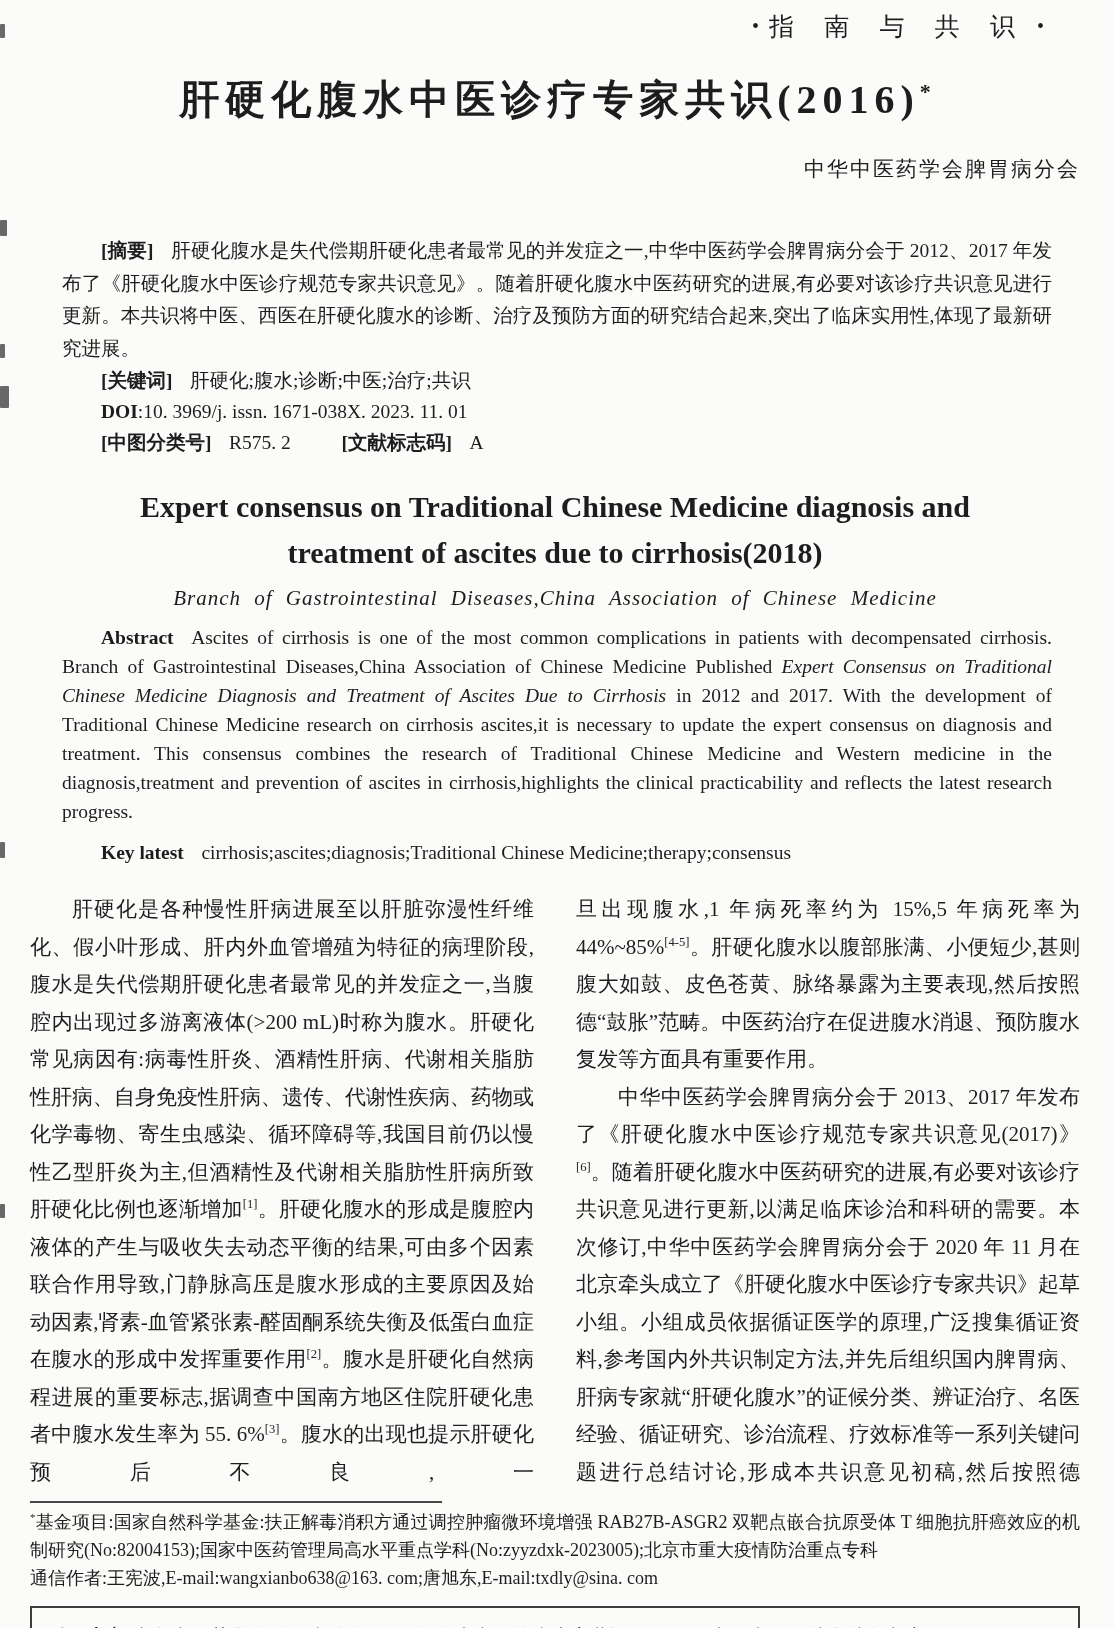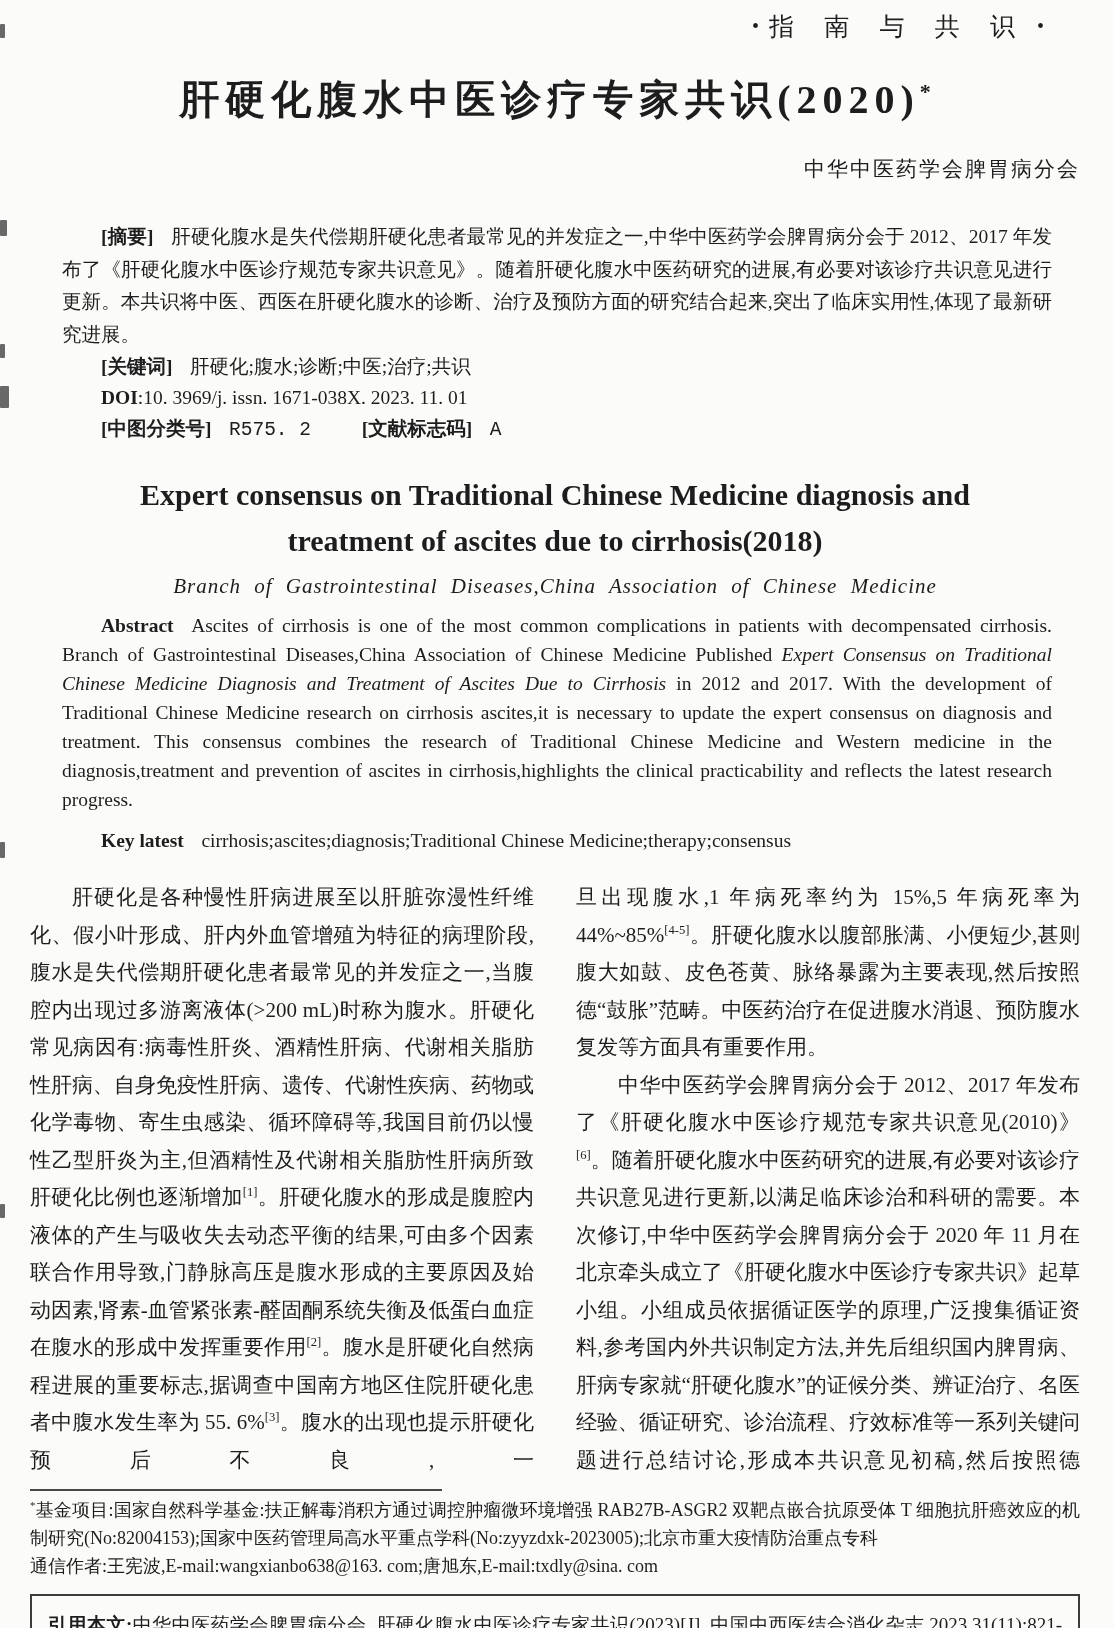--- a/index.html
+++ b/index.html
@@ -13,26 +13,26 @@
 
   .section-tag{ text-align:right;font-size:25px;letter-spacing:12px;padding-right:26px;margin-top:2px;}
   .section-tag .bullet{letter-spacing:0;font-size:20px;vertical-align:2px;padding:0 10px;}
 
   h1.title-zh{margin:30px 0 0;text-align:center;font-size:40px;font-weight:700;
     letter-spacing:6px;line-height:54px;}
   h1.title-zh sup{font-size:22px;letter-spacing:0;}
   .author{text-align:right;font-size:21px;letter-spacing:2px;margin-top:28px;}
 
   .indented-section{margin-left:32px;margin-right:28px;}
-  p.zh-abstract{margin-top:38px;margin-bottom:0;font-size:19.5px;line-height:32.5px;
+  p.zh-abstract{margin-top:52px;margin-bottom:0;font-size:19.5px;line-height:32.5px;
     text-align:justify;text-indent:2em;}
   .inline-label{font-weight:700;margin-right:.9em;}
   p.meta-line{margin-top:0;margin-bottom:0;font-size:19.5px;line-height:31px;text-indent:2em;}
   .gap-left{margin-left:2.6em;}
-  .val-gap{margin-left:.9em;font-family:Liberation Mono, monospace;}
+  .val-gap{margin-left:.9em;}
 
   h2.title-en{margin:26px 0 0;text-align:center;font-size:30px;font-weight:700;line-height:46px;}
   .affil-en{text-align:center;font-style:italic;font-size:21px;margin-top:10px;
     word-spacing:7px;letter-spacing:1px;}
 
   p.en-abstract{margin-top:12px;margin-bottom:12px;font-size:19.5px;line-height:29px;
     text-align:justify;text-indent:2em;}
   p.en-keywords{margin-top:1px;margin-bottom:0;font-size:19.5px;line-height:29px;text-indent:2em;}
   p.en-keywords b{margin-right:.9em;}
 
@@ -61,21 +61,21 @@
   <div class="artifact" style="top:220px;height:16px;width:7px"></div>
   <div class="artifact" style="top:344px;height:14px;width:5px"></div>
   <div class="artifact" style="top:386px;height:22px;width:9px"></div>
   <div class="artifact" style="top:842px;height:16px;width:5px"></div>
   <div class="artifact" style="top:1204px;height:14px;width:5px"></div>
 
   <div class="section-tag">
     <span class="bullet">•</span><span>指 南 与 共 识</span><span class="bullet">•</span>
   </div>
 
-  <h1 class="title-zh"><span>肝硬化腹水中医诊疗专家共识(2020)</span><sup>*</sup></h1>
+  <h1 class="title-zh"><span>肝硬化腹水中医诊疗专家共识(2016)</span><sup>*</sup></h1>
 
   <div class="author">中华中医药学会脾胃病分会</div>
 
   <p class="zh-abstract indented-section">
     <b class="inline-label">[摘要]</b><span>肝硬化腹水是失代偿期肝硬化患者最常见的并发症之一,中华中医药学会脾胃病分会于 2012、2017 年发布了《肝硬化腹水中医诊疗规范专家共识意见》。随着肝硬化腹水中医药研究的进展,有必要对该诊疗共识意见进行更新。本共识将中医、西医在肝硬化腹水的诊断、治疗及预防方面的研究结合起来,突出了临床实用性,体现了最新研究进展。</span>
   </p>
 
   <p class="meta-line indented-section">
     <b class="inline-label">[关键词]</b><span>肝硬化;腹水;诊断;中医;治疗;共识</span>
   </p>
@@ -102,21 +102,21 @@
   <p class="en-keywords indented-section">
     <b>Key latest</b><span>cirrhosis;ascites;diagnosis;Traditional Chinese Medicine;therapy;consensus</span>
   </p>
 
   <div class="columns">
     <div class="col">
       <p class="indent fill-last"><span>肝硬化是各种慢性肝病进展至以肝脏弥漫性纤维化、假小叶形成、肝内外血管增殖为特征的病理阶段,腹水是失代偿期肝硬化患者最常见的并发症之一,当腹腔内出现过多游离液体(&gt;200 mL)时称为腹水。肝硬化常见病因有:病毒性肝炎、酒精性肝病、代谢相关脂肪性肝病、自身免疫性肝病、遗传、代谢性疾病、药物或化学毒物、寄生虫感染、循环障碍等,我国目前仍以慢性乙型肝炎为主,但酒精性及代谢相关脂肪性肝病所致肝硬化比例也逐渐增加</span><sup>[1]</sup><span>。肝硬化腹水的形成是腹腔内液体的产生与吸收失去动态平衡的结果,可由多个因素联合作用导致,门静脉高压是腹水形成的主要原因及始动因素,肾素-血管紧张素-醛固酮系统失衡及低蛋白血症在腹水的形成中发挥重要作用</span><sup>[2]</sup><span>。腹水是肝硬化自然病程进展的重要标志,据调查中国南方地区住院肝硬化患者中腹水发生率为 55. 6%</span><sup>[3]</sup><span>。腹水的出现也提示肝硬化预后不良,一</span></p>
     </div>
     <div class="col">
       <p><span>旦出现腹水,1 年病死率约为 15%,5 年病死率为 44%~85%</span><sup>[4-5]</sup><span>。肝硬化腹水以腹部胀满、小便短少,甚则腹大如鼓、皮色苍黄、脉络暴露为主要表现,然后按照德“鼓胀”范畴。中医药治疗在促进腹水消退、预防腹水复发等方面具有重要作用。</span></p>
-      <p class="indent fill-last"><span>中华中医药学会脾胃病分会于 2012、2017 年发布了《肝硬化腹水中医诊疗规范专家共识意见(2010)》</span><sup>[6]</sup><span>。随着肝硬化腹水中医药研究的进展,有必要对该诊疗共识意见进行更新,以满足临床诊治和科研的需要。本次修订,中华中医药学会脾胃病分会于 2020 年 11 月在北京牵头成立了《肝硬化腹水中医诊疗专家共识》起草小组。小组成员依据循证医学的原理,广泛搜集循证资料,参考国内外共识制定方法,并先后组织国内脾胃病、肝病专家就“肝硬化腹水”的证候分类、辨证治疗、名医经验、循证研究、诊治流程、疗效标准等一系列关键问题进行总结讨论,形成本共识意见初稿,然后按照德</span></p>
+      <p class="indent fill-last"><span>中华中医药学会脾胃病分会于 2013、2017 年发布了《肝硬化腹水中医诊疗规范专家共识意见(2017)》</span><sup>[6]</sup><span>。随着肝硬化腹水中医药研究的进展,有必要对该诊疗共识意见进行更新,以满足临床诊治和科研的需要。本次修订,中华中医药学会脾胃病分会于 2020 年 11 月在北京牵头成立了《肝硬化腹水中医诊疗专家共识》起草小组。小组成员依据循证医学的原理,广泛搜集循证资料,参考国内外共识制定方法,并先后组织国内脾胃病、肝病专家就“肝硬化腹水”的证候分类、辨证治疗、名医经验、循证研究、诊治流程、疗效标准等一系列关键问题进行总结讨论,形成本共识意见初稿,然后按照德</span></p>
     </div>
   </div>
 
   <div class="footnote-sep"></div>
 
   <p class="footnote"><sup>*</sup><span>基金项目:国家自然科学基金:扶正解毒消积方通过调控肿瘤微环境增强 RAB27B-ASGR2 双靶点嵌合抗原受体 T 细胞抗肝癌效应的机制研究(No:82004153);国家中医药管理局高水平重点学科(No:zyyzdxk-2023005);北京市重大疫情防治重点专科</span></p>
   <p class="footnote corr">通信作者:王宪波,E-mail:wangxianbo638@163. com;唐旭东,E-mail:txdly@sina. com</p>
 
   <div class="citation-box">
     <p class="cite">

